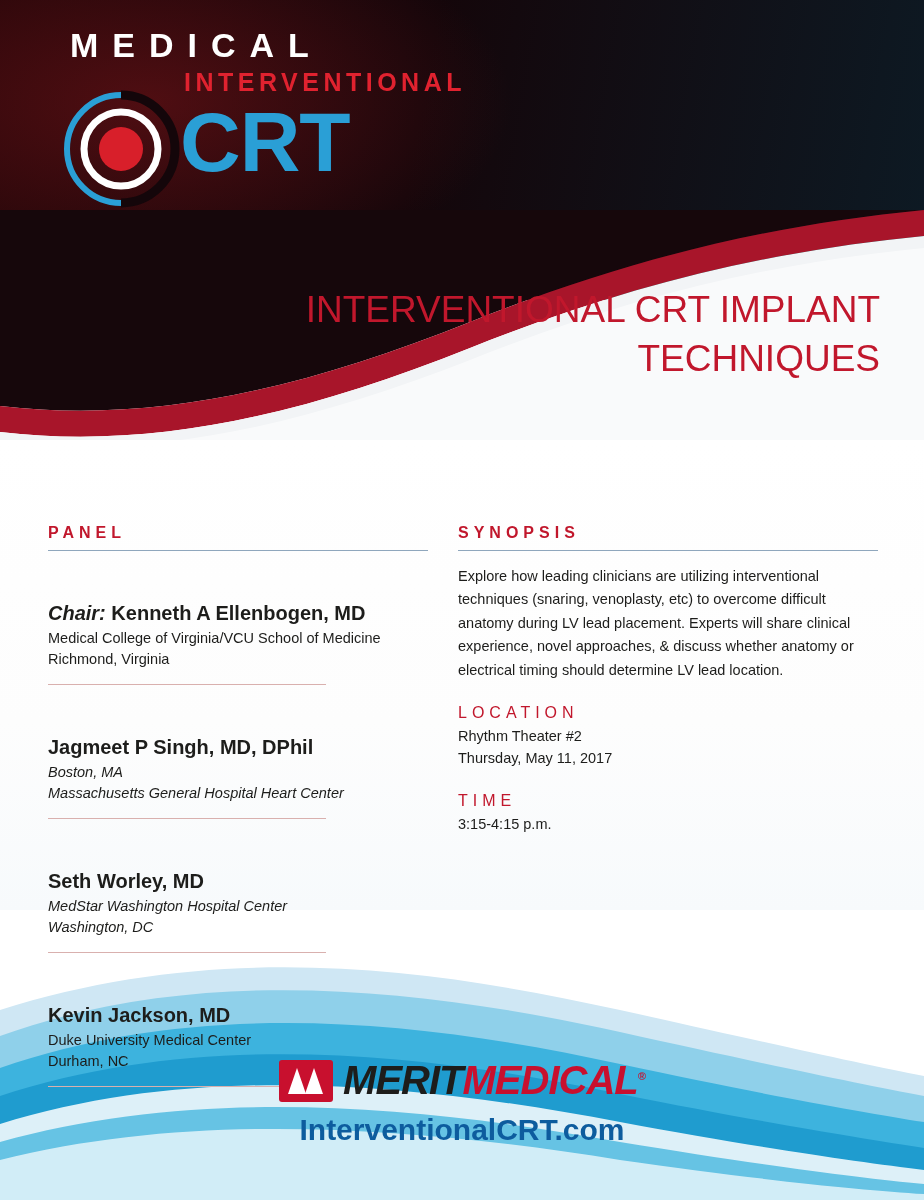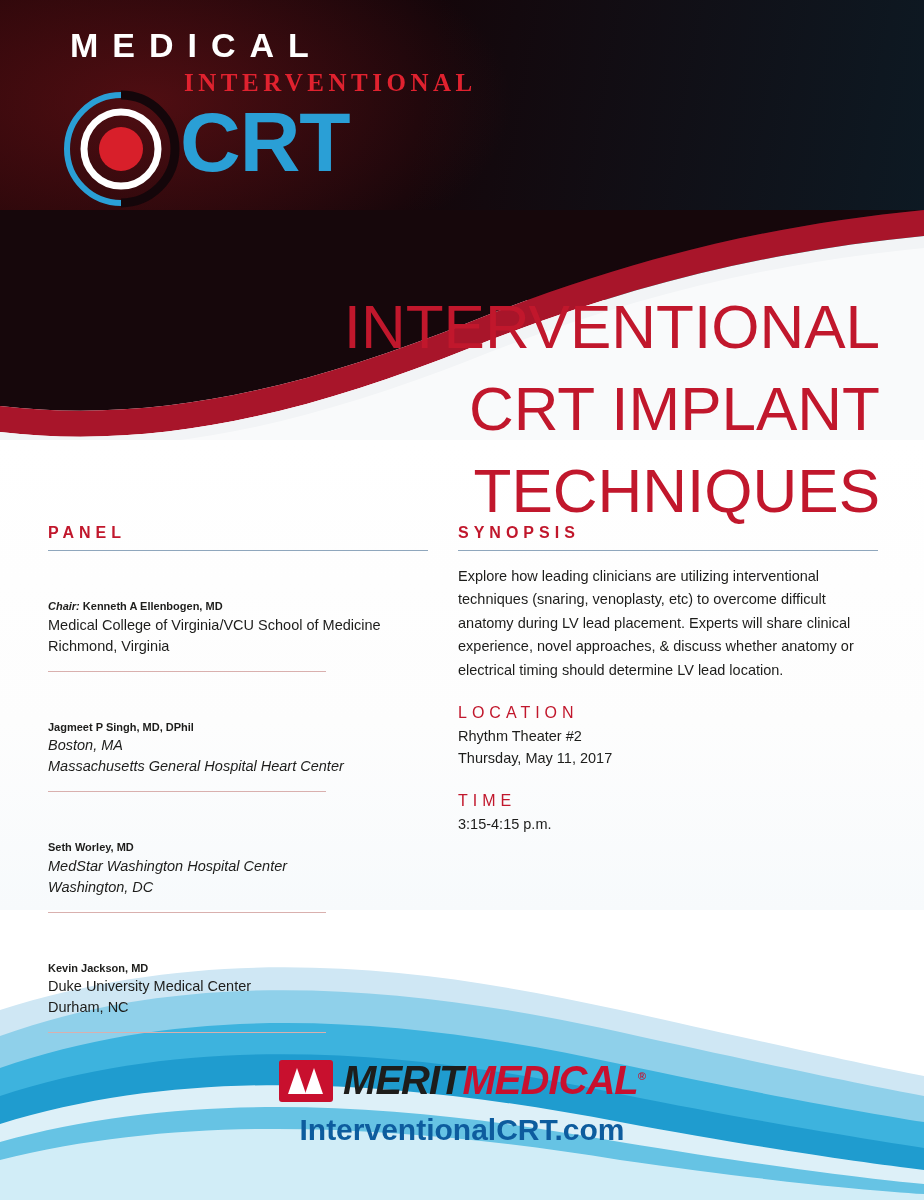--- a/index.html
+++ b/index.html
@@ -65,21 +65,20 @@
     line-height: 1;
   }
   .logo-interventional {
     color: #e0222f;
     font-size: 25px;
     font-weight: bold;
     letter-spacing: 4.5px;
     margin-left: 122px;
     margin-top: 8px;
     line-height: 1;
-    font-family: Liberation Serif, serif;
   }
   .logo-crt {
     position: absolute;
     left: 118px;
     top: 72px;
     color: #2a9fd6;
     font-size: 84px;
     font-weight: bold;
     letter-spacing: -1px;
     line-height: 1;
@@ -93,21 +92,21 @@
   }
 
   
   .headline {
     position: absolute;
     left: 300px;
     top: 286px;
     width: 580px;
     text-align: right;
     color: #c1172c;
-    font-size: 62px;
+    font-size: 37px;
     line-height: 1.32;
     font-weight: normal;
     letter-spacing: 0px;
     z-index: 7;
   }
 
   
   .col-left {
     position: absolute;
     left: 48px;
@@ -136,21 +135,21 @@
   }
   .rule.short {
     background: #d9b0ae;
     margin: 14px 0 14px 0;
     width: 278px;
   }
   .panel-entry {
     margin-bottom: 0px;
   }
   .p-name {
-    font-size: 11px;
+    font-size: 20px;
     font-weight: bold;
     color: #1d1d1b;
     line-height: 1.5;
     margin-top: 47px;
   }
   .p-name .chair {
     font-style: italic;
     font-weight: bold;
   }
   .p-aff {

